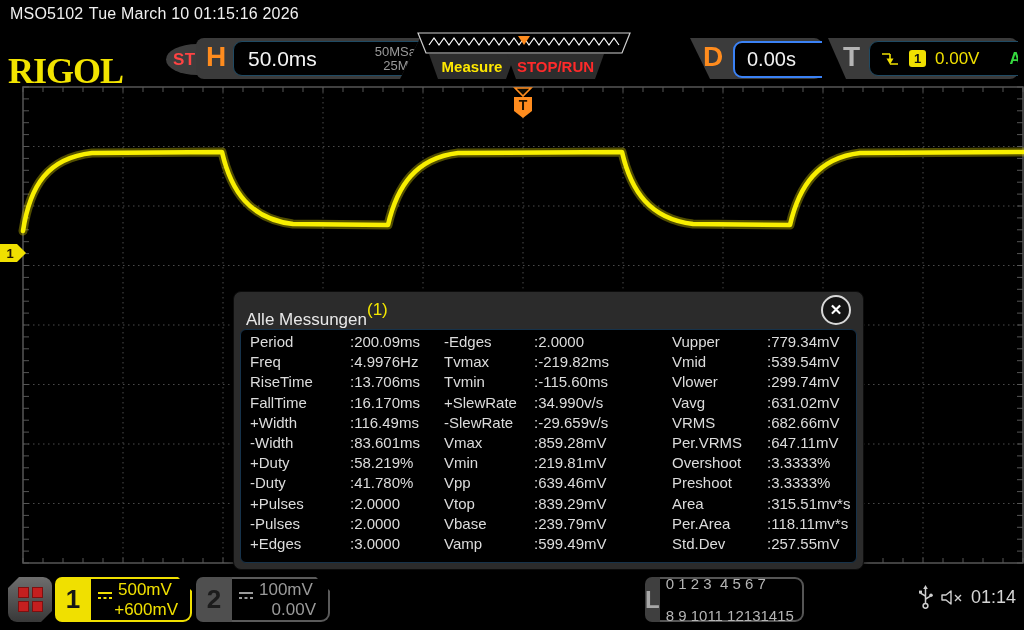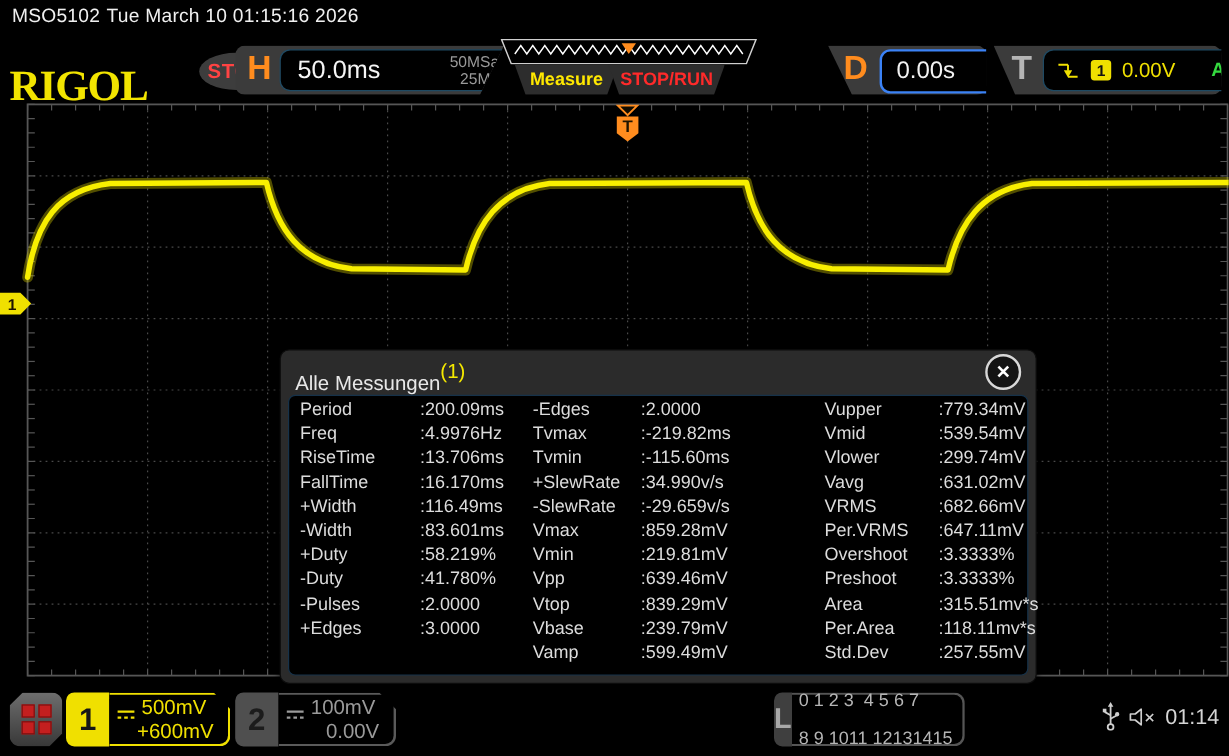--- a/index.html
+++ b/index.html
@@ -58,21 +58,21 @@
         align-items:center;justify-content:center;cursor:pointer;}
   .mbody{position:absolute;left:6px;right:6px;top:37px;bottom:6px;background:#000;
         border:1px solid #16324a;border-radius:6px;display:flex;padding:2px 0 0 9px;}
   .m-col{font-size:15px;color:#dcdcdc;}
   .m-col:nth-child(1){width:194px;}
   .m-col:nth-child(2){width:228px;}
   .m-col:nth-child(3){width:182px;}
   .m-row{line-height:20.2px;white-space:nowrap;}
   .m-col:nth-child(1) .m-label{display:inline-block;width:100px;}
   .m-col:nth-child(2) .m-label{display:inline-block;width:90px;}
-  .m-col:nth-child(3) .m-label{display:inline-block;width:95px;margin-left:15px;}
+  .m-col:nth-child(3) .m-label{display:inline-block;width:95px;}
   
   .bottombar{position:absolute;left:0;top:577px;width:1024px;height:46px;}
   .menubtn{position:absolute;left:8px;top:0;width:44px;height:45px;
         background:linear-gradient(#6e6e6e,#383838);border-radius:9px;
         clip-path:polygon(11px 0,100% 0,100% calc(100% - 11px),calc(100% - 11px) 100%,0 100%,0 11px);
         display:flex;align-items:center;justify-content:center;cursor:pointer;}
   .menugrid{display:grid;grid-template-columns:11px 11px;grid-template-rows:11px 11px;gap:3px;}
   .menugrid div{background:#c41f1f;border:1px solid #7d1010;}
   .chbox{position:absolute;top:0;height:45px;display:flex;cursor:pointer;}
   .chtab{width:36px;display:flex;align-items:center;justify-content:center;
@@ -376,20 +376,21 @@
   <div class="mbody">
     <div class="m-col">
         <div class="m-row"><span class="m-label">Period</span><span class="m-value">:200.09ms</span></div>
         <div class="m-row"><span class="m-label">Freq</span><span class="m-value">:4.9976Hz</span></div>
         <div class="m-row"><span class="m-label">RiseTime</span><span class="m-value">:13.706ms</span></div>
         <div class="m-row"><span class="m-label">FallTime</span><span class="m-value">:16.170ms</span></div>
         <div class="m-row"><span class="m-label">+Width</span><span class="m-value">:116.49ms</span></div>
         <div class="m-row"><span class="m-label">-Width</span><span class="m-value">:83.601ms</span></div>
         <div class="m-row"><span class="m-label">+Duty</span><span class="m-value">:58.219%</span></div>
         <div class="m-row"><span class="m-label">-Duty</span><span class="m-value">:41.780%</span></div>
+        <div class="m-row"><span class="m-label">+Pulses</span><span class="m-value">:2.0000</span></div>
         <div class="m-row"><span class="m-label">-Pulses</span><span class="m-value">:2.0000</span></div>
         <div class="m-row"><span class="m-label">+Edges</span><span class="m-value">:3.0000</span></div>
       </div>
     <div class="m-col">
         <div class="m-row"><span class="m-label">-Edges</span><span class="m-value">:2.0000</span></div>
         <div class="m-row"><span class="m-label">Tvmax</span><span class="m-value">:-219.82ms</span></div>
         <div class="m-row"><span class="m-label">Tvmin</span><span class="m-value">:-115.60ms</span></div>
         <div class="m-row"><span class="m-label">+SlewRate</span><span class="m-value">:34.990v/s</span></div>
         <div class="m-row"><span class="m-label">-SlewRate</span><span class="m-value">:-29.659v/s</span></div>
         <div class="m-row"><span class="m-label">Vmax</span><span class="m-value">:859.28mV</span></div>

